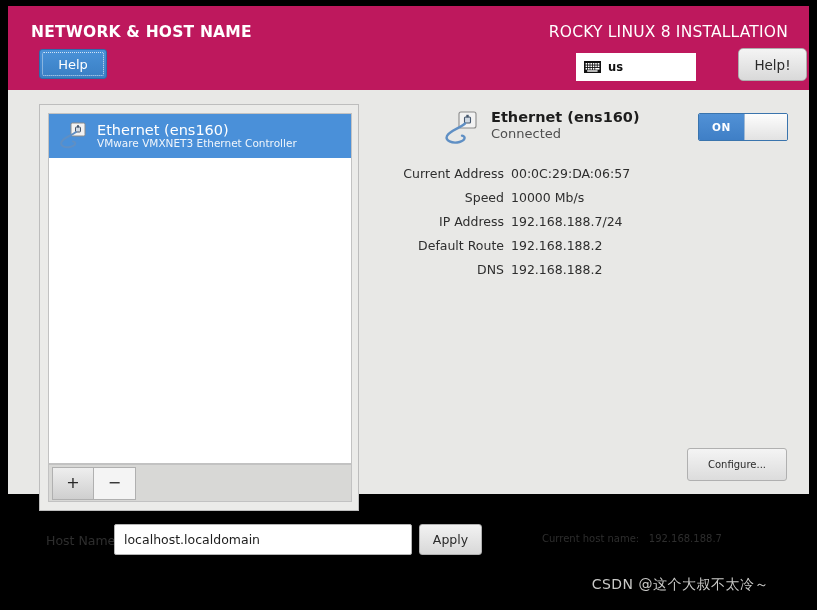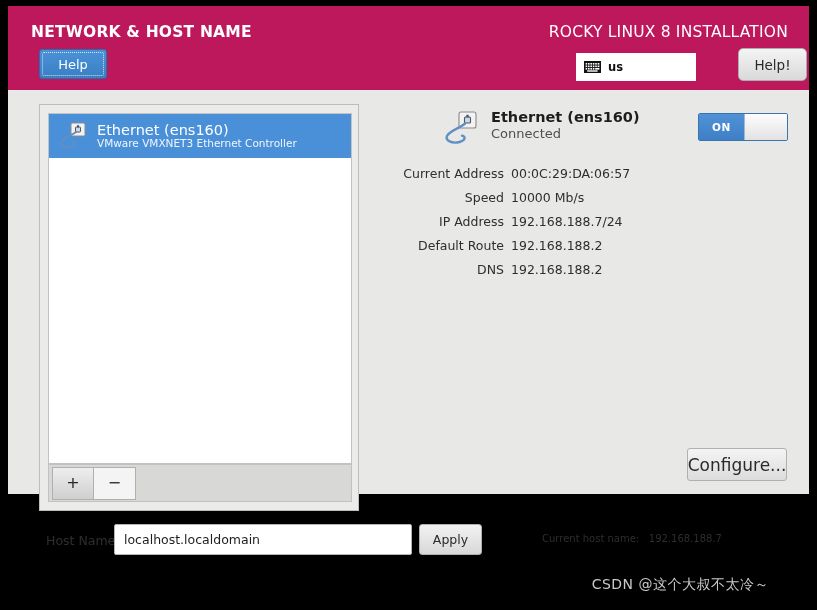--- a/index.html
+++ b/index.html
@@ -283,21 +283,21 @@
   .configure-btn {
     position: absolute;
     left: 319px;
     top: 344px;
     width: 100px;
     height: 33px;
     background: linear-gradient(to bottom, #f4f4f4, #dcdcdc);
     border: 1px solid #b0b0b0;
     border-radius: 3px;
     color: #2a2a2a;
-    font-size: 17px;
+    font-size: 10px;
     cursor: pointer;
     display: flex;
     align-items: center;
     justify-content: center;
   }
 
   
   .hostname-row {
     position: absolute;
     left: 0;

